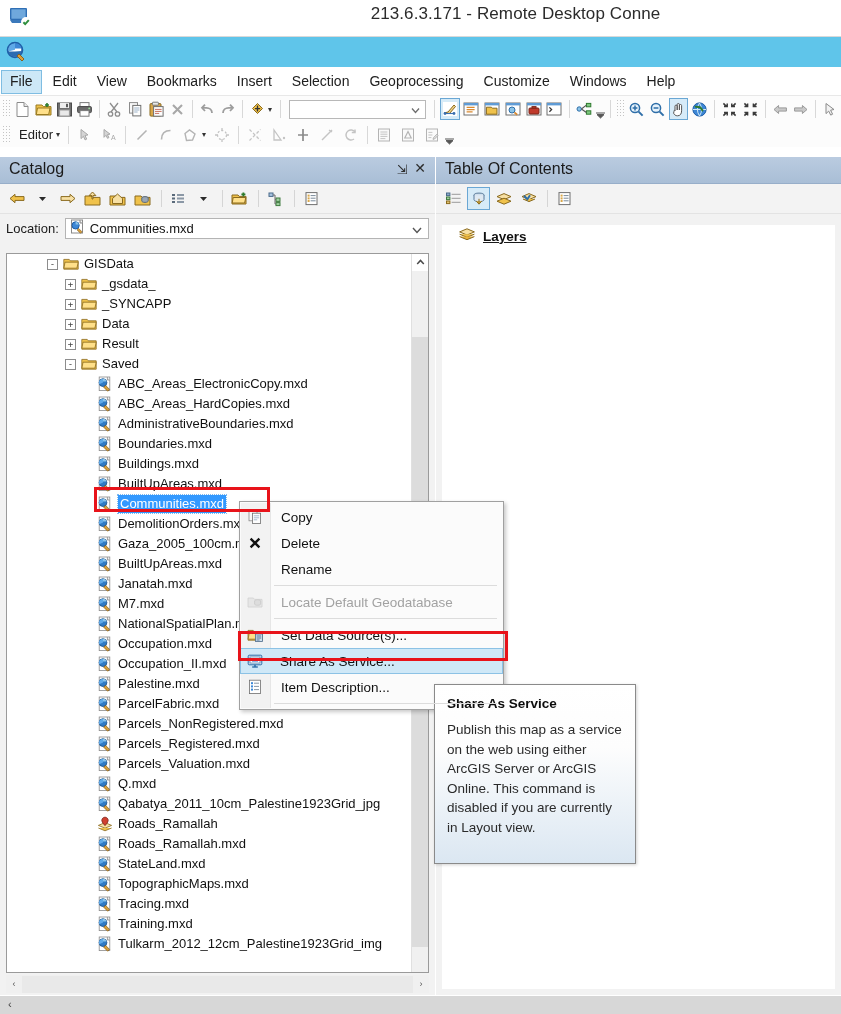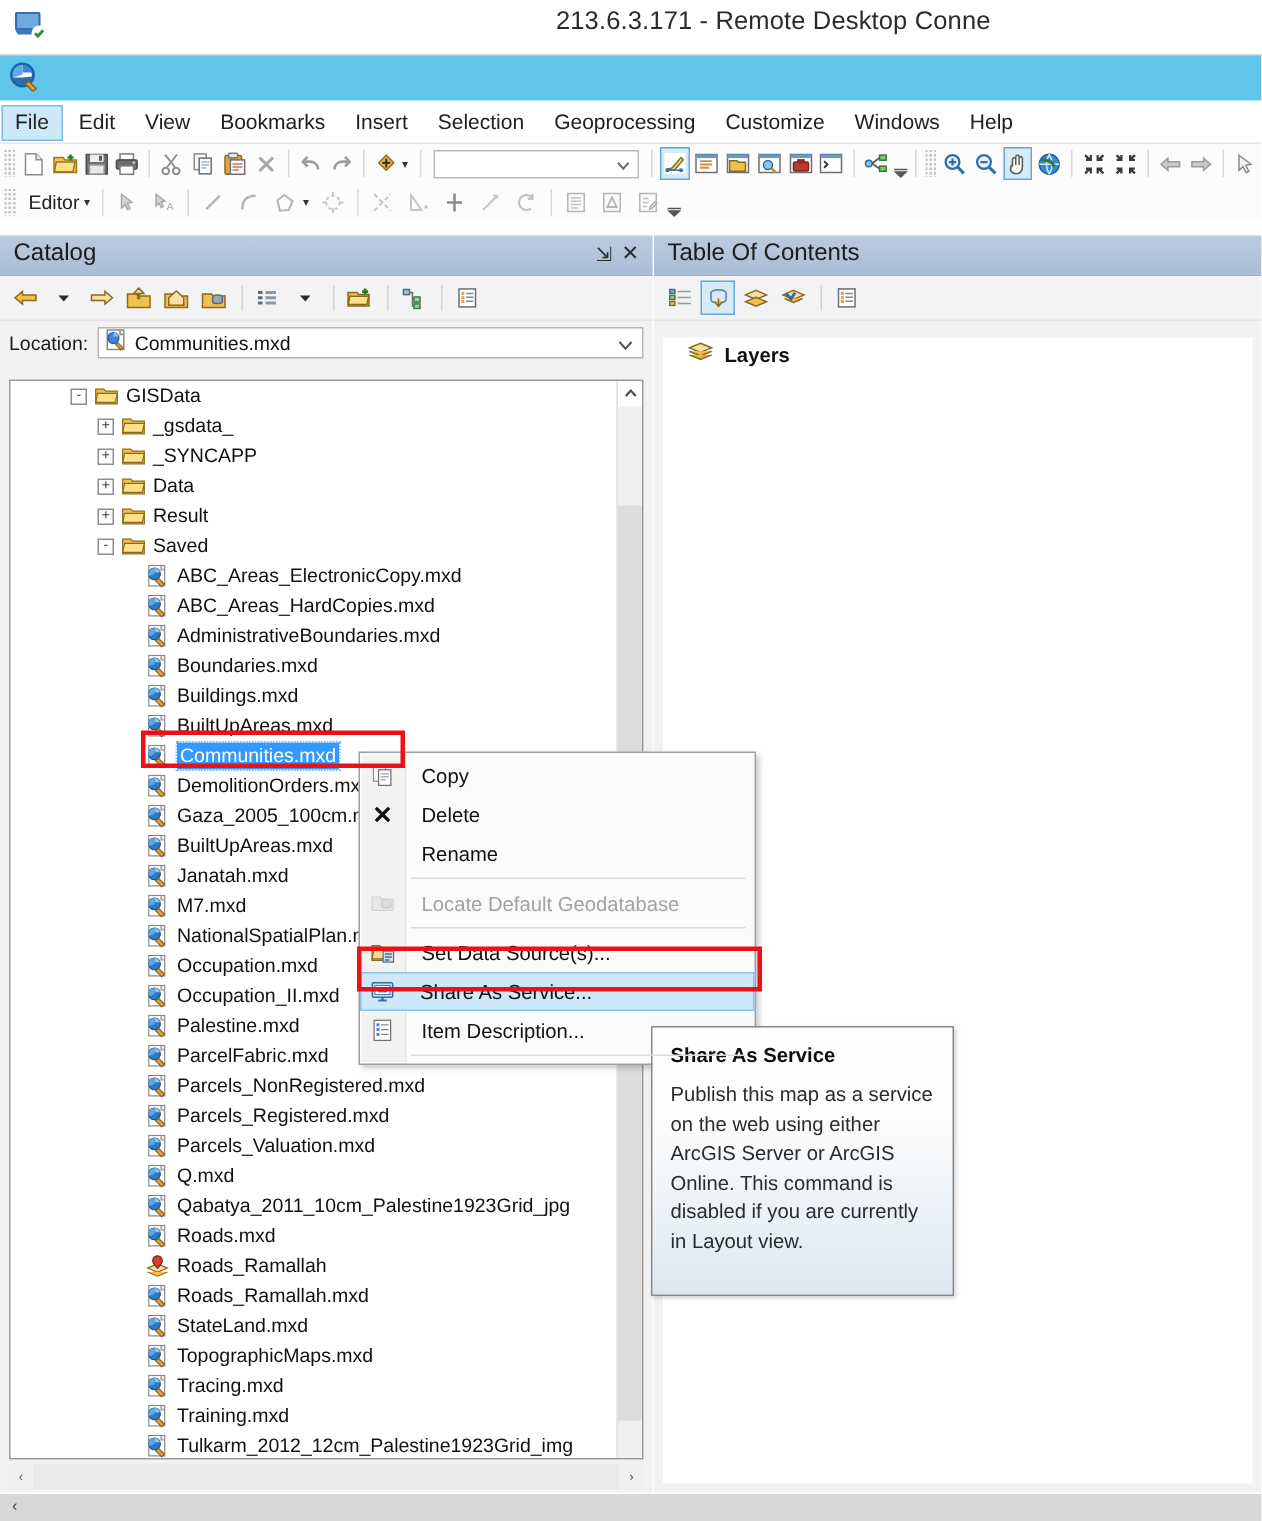--- a/index.html
+++ b/index.html
@@ -117,21 +117,21 @@
   .vsb .thumb{position:absolute;left:0;width:16px;background:#dcdcdc;display:flex;align-items:center;justify-content:center;}
   .vsb .grip3{width:8px;height:7px;
     background-image:linear-gradient(#777 1px,transparent 1px);background-size:8px 3px;}
 
   
   .hsb{position:absolute;left:6px;right:6px;bottom:2px;height:18px;background:#f0f0f0;display:flex;align-items:center;}
   .hsb .lft,.hsb .rgt{width:16px;height:17px;display:flex;align-items:center;justify-content:center;font-size:9px;color:#555;}
   .hsb .track{flex:1;height:17px;background:#e9e9e9;}
 
   
-  .toc-body{position:absolute;left:6px;top:68px;right:6px;bottom:6px;background:#fff;}
+  .toc-body{position:absolute;left:6px;top:68px;right:6px;bottom:6px;background:#fff;text-decoration:underline;}
   .toc-row{display:flex;align-items:center;height:22px;padding-left:16px;}
   .toc-row .lbl{font-size:13.5px;font-weight:bold;color:#111;margin-left:7px;}
 
   
   .ctxmenu{
     position:absolute;left:239px;top:501px;width:263px;
     background:#fbfbfb;border:1px solid #a0a0a0;
     box-shadow:2px 2px 4px rgba(0,0,0,.22);
     padding:2px 0 2px 0;
   }
@@ -957,32 +957,20 @@
                 <circle cx="6" cy="6.6" r="3.9" fill="#2f7ac4" stroke="#1a4e85" stroke-width=".8"></circle>
                 <path d="M6 2.7a3.9 3.9 0 013.7 2.8H6z" fill="#8cc4e8"></path>
                 <path d="M2.3 8.2A3.9 3.9 0 016 2.7v3.9z" fill="#5fa9e8"></path>
                 <path d="M8.6 9.4l4 4-1.9 1.8-4-4z" fill="#d9a03a" stroke="#7a5518" stroke-width=".7"></path>
               </svg></span>
             <span class="lbl">Qabatya_2011_10cm_Palestine1923Grid_jpg</span>
           </div>
           <div class="tnode" style="padding-left: 76px;">
             <span class="exp none"></span>
             <span class="ico"><svg width="16" height="16" viewBox="0 0 16 16">
-                <rect x="2.2" y="1" width="10.6" height="13.6" fill="#fff" stroke="#8a8a8a" stroke-width=".8"></rect>
-                <path d="M10.4 1v3h2.4" fill="#e3e3e3" stroke="#8a8a8a" stroke-width=".8"></path>
-                <circle cx="6" cy="6.6" r="3.9" fill="#2f7ac4" stroke="#1a4e85" stroke-width=".8"></circle>
-                <path d="M6 2.7a3.9 3.9 0 013.7 2.8H6z" fill="#8cc4e8"></path>
-                <path d="M2.3 8.2A3.9 3.9 0 016 2.7v3.9z" fill="#5fa9e8"></path>
-                <path d="M8.6 9.4l4 4-1.9 1.8-4-4z" fill="#d9a03a" stroke="#7a5518" stroke-width=".7"></path>
-              </svg></span>
-            <span class="lbl">Roads.mxd</span>
-          </div>
-          <div class="tnode" style="padding-left: 76px;">
-            <span class="exp none"></span>
-            <span class="ico"><svg width="16" height="16" viewBox="0 0 16 16">
                 <path d="M1.4 9.4l6.6-2.8 6.6 2.8L8 12.2z" fill="#f7e0a4" stroke="#8a6a1e" stroke-width=".8"></path>
                 <path d="M1.4 12l6.6 2.8L14.6 12" fill="#f0c24b" stroke="#8a6a1e" stroke-width=".8"></path>
                 <path d="M8 1.2c1.8 0 3.2 1.4 3.2 3.2C11.2 6.4 8 9.6 8 9.6S4.8 6.4 4.8 4.4C4.8 2.6 6.2 1.2 8 1.2z" fill="#d04030" stroke="#7a2218" stroke-width=".8"></path>
               </svg></span>
             <span class="lbl">Roads_Ramallah</span>
           </div>
           <div class="tnode" style="padding-left: 76px;">
             <span class="exp none"></span>
             <span class="ico"><svg width="16" height="16" viewBox="0 0 16 16">
                 <rect x="2.2" y="1" width="10.6" height="13.6" fill="#fff" stroke="#8a8a8a" stroke-width=".8"></rect>

